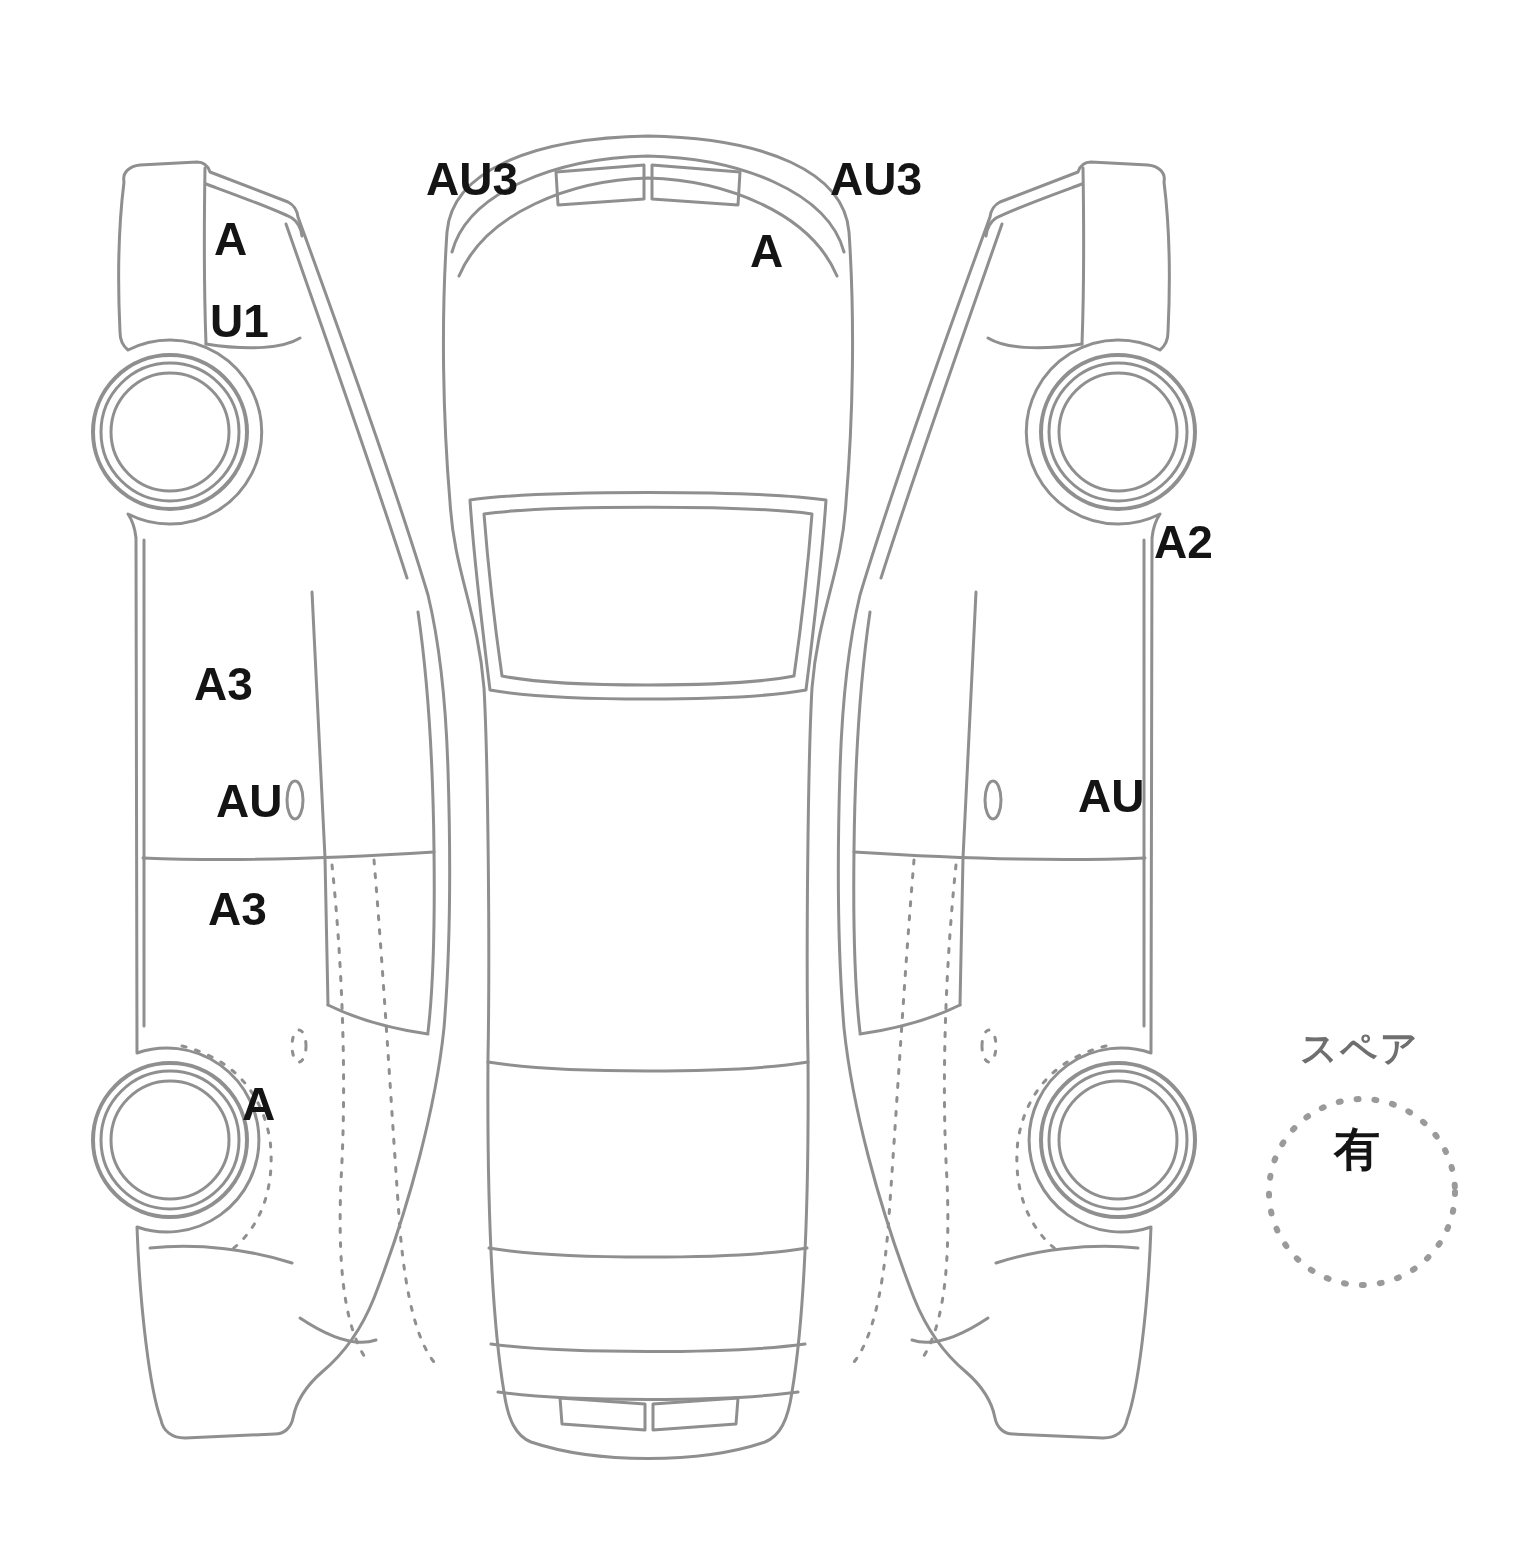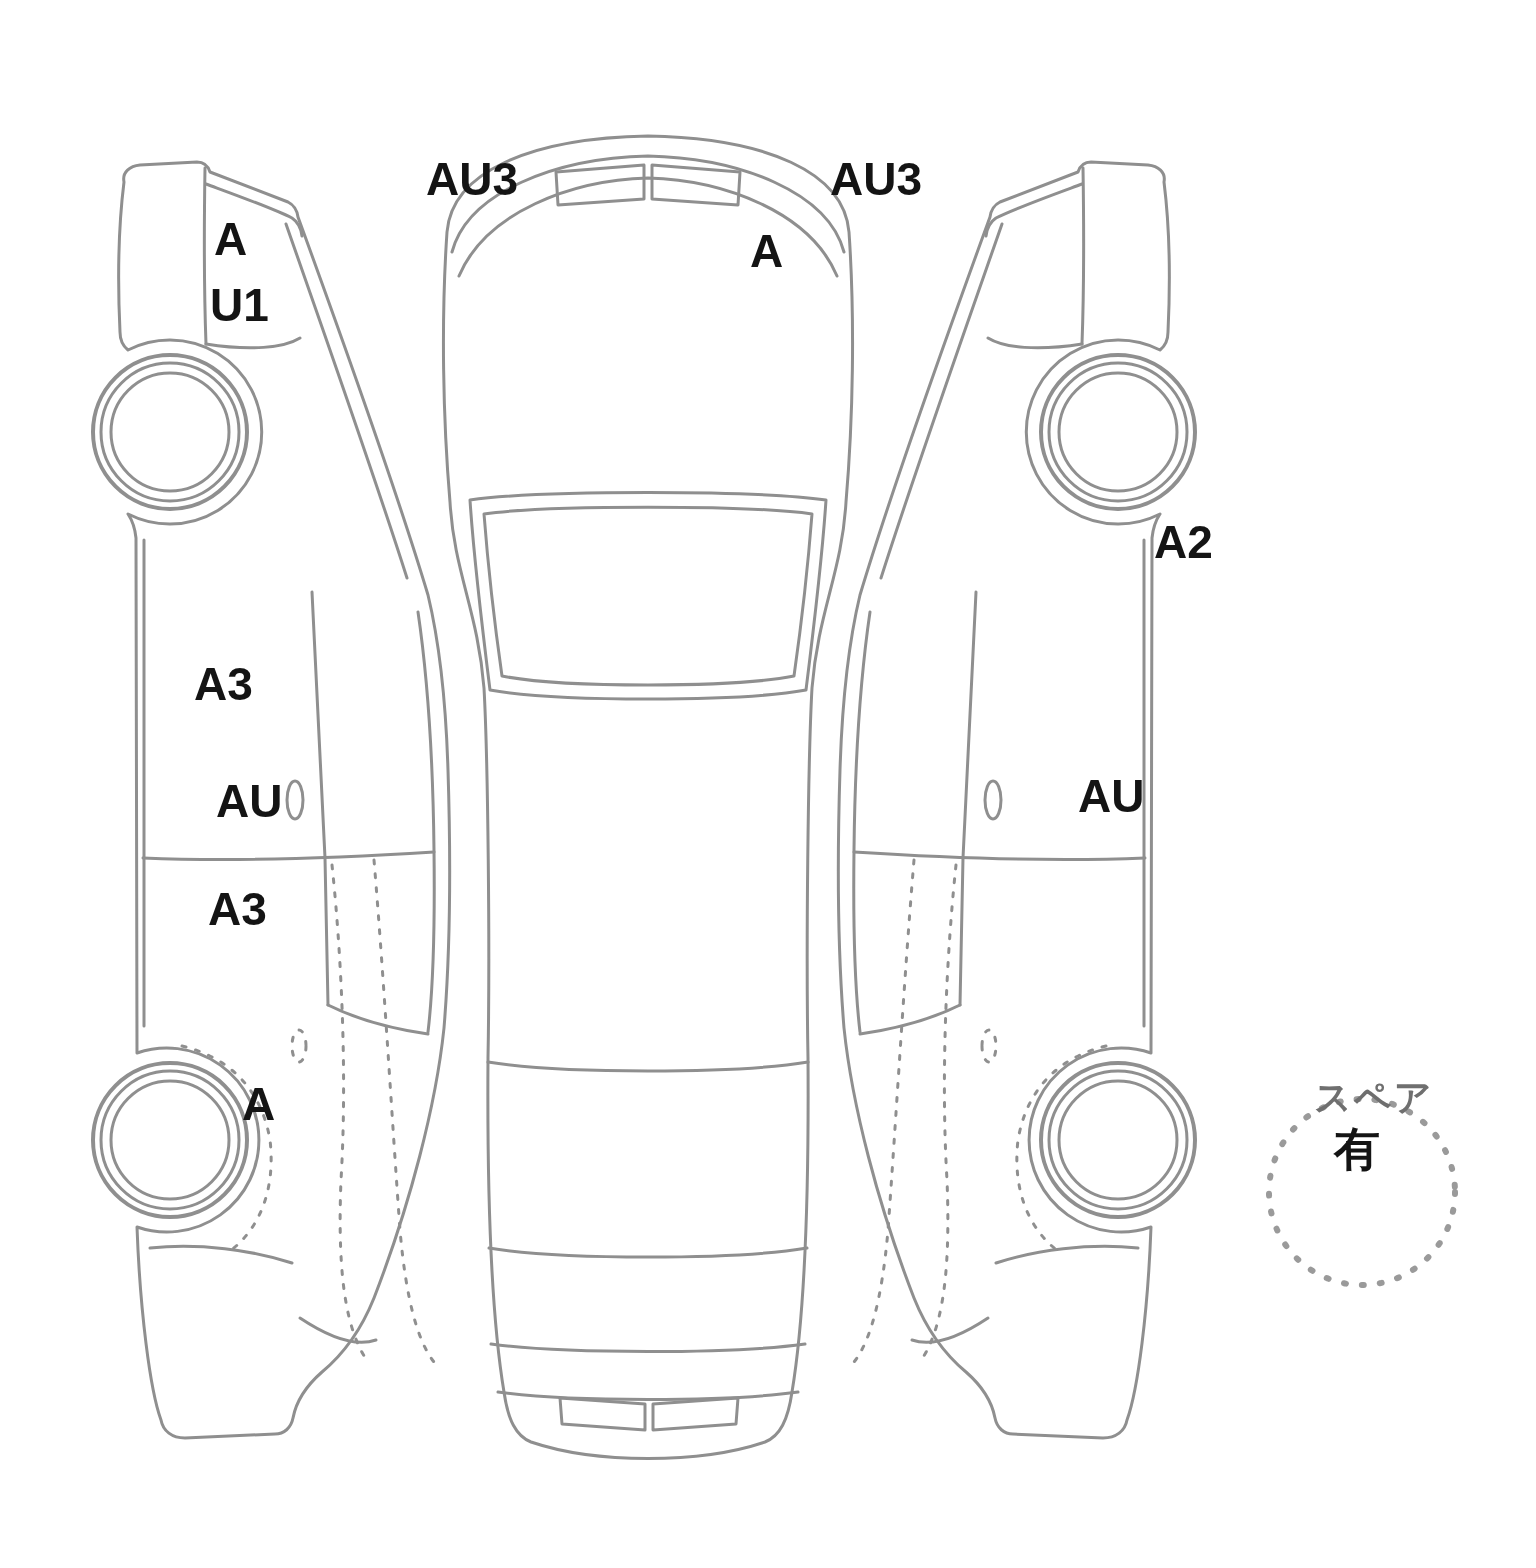--- a/index.html
+++ b/index.html
@@ -133,24 +133,24 @@
       <path d="M 653 1404 L 738 1398 L 736 1424 L 653 1430 Z"></path>
     </g>
 
     <circle cx="1362" cy="1192" r="93" fill="none" stroke="#9a9a9a" stroke-width="6" stroke-linecap="round" stroke-dasharray="2 16"></circle>
   </svg>
 
   <div class="lbl" style="left:426px;top:156px;">AU3</div>
   <div class="lbl" style="left:830px;top:156px;">AU3</div>
   <div class="lbl" style="left:214px;top:216px;">A</div>
   <div class="lbl" style="left:750px;top:228px;">A</div>
-  <div class="lbl" style="left:210px;top:282px;">U1</div>
+  <div class="lbl" style="left:210px;top:298px;">U1</div>
   <div class="lbl" style="left:1154px;top:519px;">A2</div>
   <div class="lbl" style="left:194px;top:661px;">A3</div>
   <div class="lbl" style="left:216px;top:778px;">AU</div>
   <div class="lbl" style="left:1078px;top:773px;">AU</div>
   <div class="lbl" style="left:208px;top:886px;">A3</div>
   <div class="lbl" style="left:242px;top:1081px;">A</div>
 
-  <div class="lbl lbl-spare-title" style="left:1300px;top:1079px;margin-left:14px;">スペア</div>
+  <div class="lbl lbl-spare-title" style="left:1300px;top:1030px;">スペア</div>
   <div class="lbl lbl-spare-value" style="left:1334px;top:1126px;">有</div>
 
 </div>
 
 </body></html>

